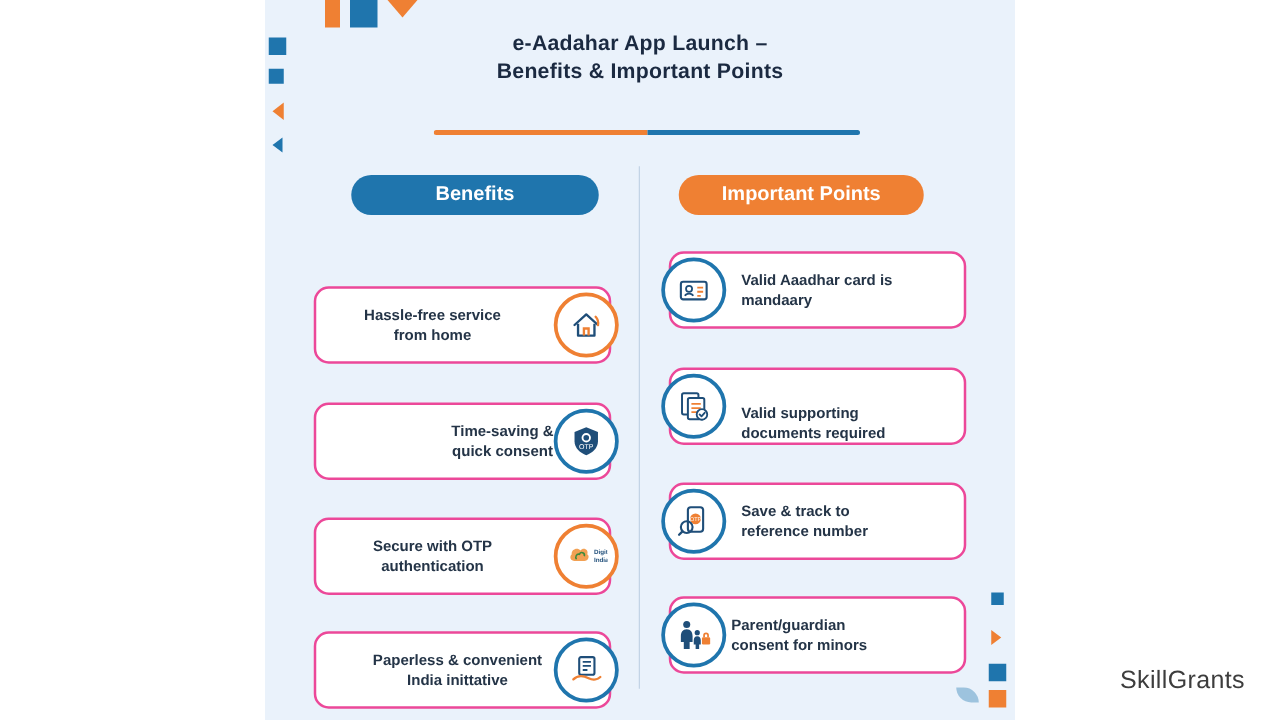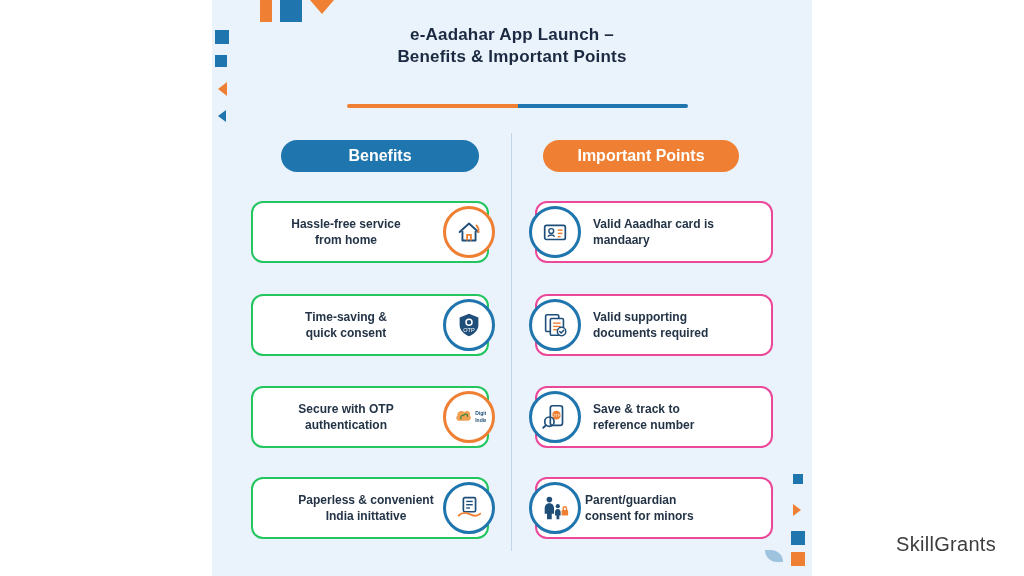--- a/index.html
+++ b/index.html
@@ -113,21 +113,22 @@
     position: absolute;
     width: 238px;
     height: 62px;
     border-radius: 12px;
     background: #ffffff;
     box-sizing: border-box;
     display: flex;
     align-items: center;
   }
   .card.blue {
-    border: 2px solid #22c55e;
+    border: 2px solid #ec4899;
+    margin-top: 28px;
   }
   .card.orange {
     border: 2px solid #ec4899;
   }
   .card .txt {
     font-size: 12px;
     color: #243447;
     line-height: 1.35;
     font-weight: bold;
   }
@@ -218,21 +219,21 @@
     <div class="badge orange">
       <svg width="30" height="30" viewBox="0 0 32 32" aria-hidden="true">
         <path d="M6 16 L16 7 L26 16" fill="none" stroke="#1f4e79" stroke-width="2" stroke-linecap="round" stroke-linejoin="round"></path>
         <path d="M9 15 V25 H23 V15" fill="none" stroke="#1f4e79" stroke-width="2" stroke-linejoin="round"></path>
         <path d="M14 25 V19 H18 V25" fill="none" stroke="#ef8033" stroke-width="2"></path>
         <path d="M24 9 a8 8 0 0 1 2 7" fill="none" stroke="#ef8033" stroke-width="2" stroke-linecap="round"></path>
       </svg>
     </div>
   </div>
 
-  <div class="card blue left-col" style="left:251px; top:294px;">
+  <div class="card blue left-col" style="left:251px; top:294px;justify-content:flex-end;">
     <div class="txt">
       <span>Time-saving &amp;</span><br>
       <span>quick consent</span>
     </div>
     <div class="badge blue">
       <svg width="30" height="30" viewBox="0 0 32 32" aria-hidden="true">
         <path d="M16 4 L26 8 V16 C26 22 21 26 16 28 C11 26 6 22 6 16 V8 Z" fill="#1f4e79"></path>
         <circle cx="16" cy="13" r="3.2" fill="none" stroke="#ffffff" stroke-width="1.6"></circle>
         <text x="16" y="23" font-size="6" fill="#ffffff" text-anchor="middle" font-family="Liberation Sans, sans-serif">OTP</text>
       </svg>
@@ -280,21 +281,21 @@
         <line x1="19" y1="17.5" x2="24" y2="17.5" stroke="#ef8033" stroke-width="1.6"></line>
         <line x1="19" y1="21" x2="22" y2="21" stroke="#ef8033" stroke-width="1.6"></line>
       </svg>
     </div>
     <div class="txt" style="margin-left:50px;">
       <span>Valid Aaadhar card is</span><br>
       <span>mandaary</span>
     </div>
   </div>
 
-  <div class="card orange right-col" style="left:535px; top:294px;">
+  <div class="card orange right-col" style="left:535px; top:294px;align-items:flex-end;">
     <div class="badge blue">
       <svg width="30" height="30" viewBox="0 0 32 32" aria-hidden="true">
         <rect x="6" y="5" width="14" height="18" rx="1.5" fill="none" stroke="#1f4e79" stroke-width="1.7"></rect>
         <rect x="11" y="9" width="14" height="18" rx="1.5" fill="#ffffff" stroke="#1f4e79" stroke-width="1.7"></rect>
         <line x1="14" y1="14" x2="22" y2="14" stroke="#ef8033" stroke-width="1.5"></line>
         <line x1="14" y1="17.5" x2="22" y2="17.5" stroke="#ef8033" stroke-width="1.5"></line>
         <line x1="14" y1="21" x2="19" y2="21" stroke="#ef8033" stroke-width="1.5"></line>
         <circle cx="23" cy="23" r="4.5" fill="#ffffff" stroke="#1f4e79" stroke-width="1.6"></circle>
         <path d="M21 23 L22.6 24.6 L25.3 21.6" fill="none" stroke="#1f4e79" stroke-width="1.6" stroke-linecap="round" stroke-linejoin="round"></path>
       </svg>

